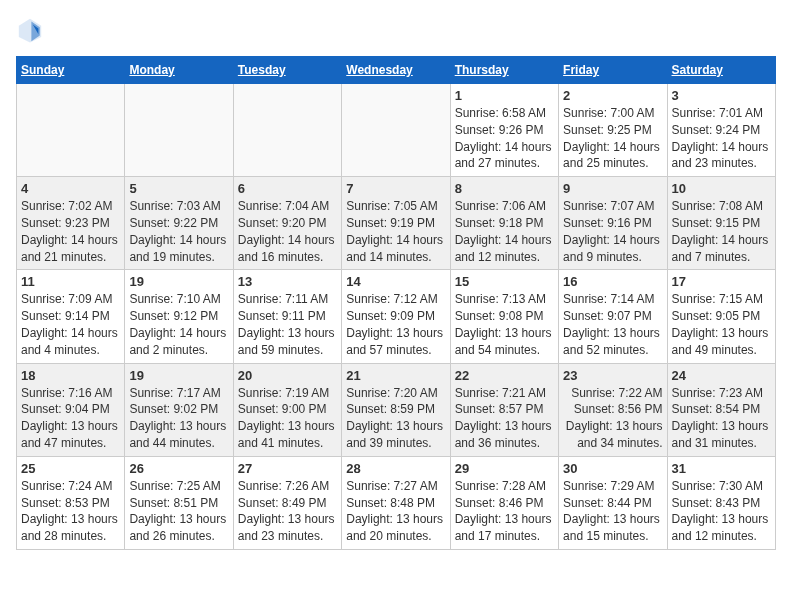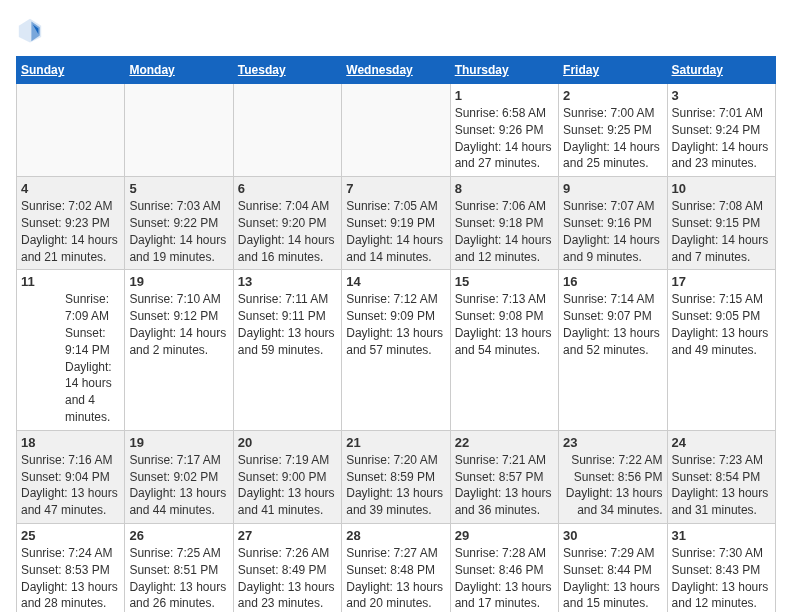--- a/index.html
+++ b/index.html
@@ -196,21 +196,21 @@
         <td style="background: rgb(240, 240, 240); margin-top: 17px;">
           <span class="day-num">10</span>
           <div class="day-info" style="white-space: pre-line;">Sunrise: 7:08 AM
 Sunset: 9:15 PM
 Daylight: 14 hours and 7 minutes.</div>
         </td>
       </tr>
       <tr>
         <td style="background: rgb(255, 255, 255);">
           <span class="day-num">11</span>
-          <div class="day-info" style="white-space: pre-line; margin-left: 44px;">Sunrise: 7:09 AM
+          <div class="day-info" style="white-space: pre-line;">Sunrise: 7:09 AM
 Sunset: 9:14 PM
 Daylight: 14 hours and 4 minutes.</div>
         </td>
         <td style="background: rgb(255, 255, 255);">
           <span class="day-num">19</span>
           <div class="day-info" style="white-space: pre-line;">Sunrise: 7:10 AM
 Sunset: 9:12 PM
 Daylight: 14 hours and 2 minutes.</div>
         </td>
         <td style="background: rgb(255, 255, 255);">

